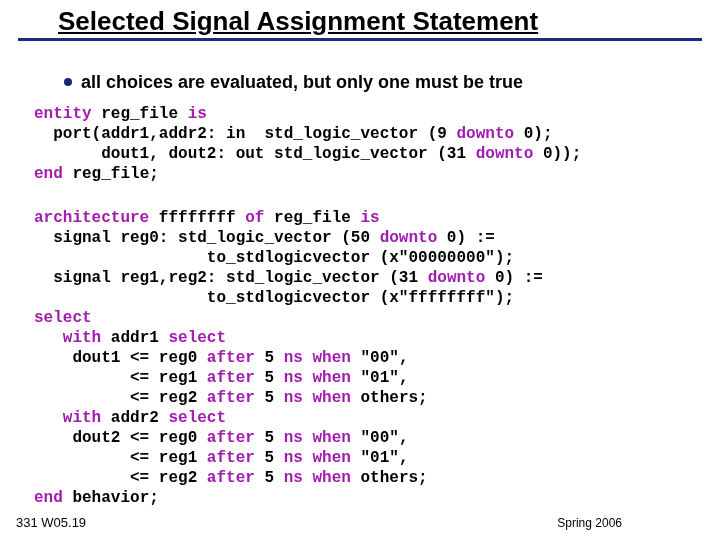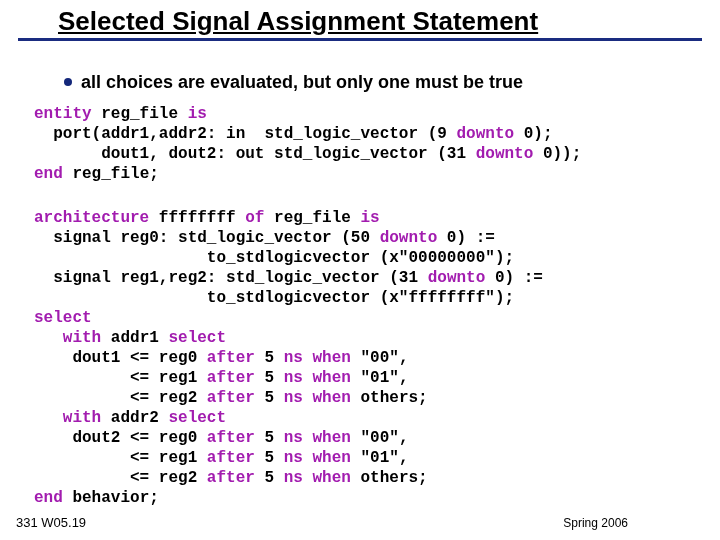--- a/index.html
+++ b/index.html
@@ -84,21 +84,21 @@
   .kw { color: #a21caf; }
   .footer-left {
     position: absolute;
     left: 16px;
     bottom: 10px;
     font-size: 13px;
     color: #000;
   }
   .footer-right {
     position: absolute;
-    right: 4px;
+    right: 10px;
     bottom: 10px;
     font-size: 12px;
     color: #000;
     margin-top: 18px;
   }
 </style>
 </head>
 <body>
 
 <div class="slide">

